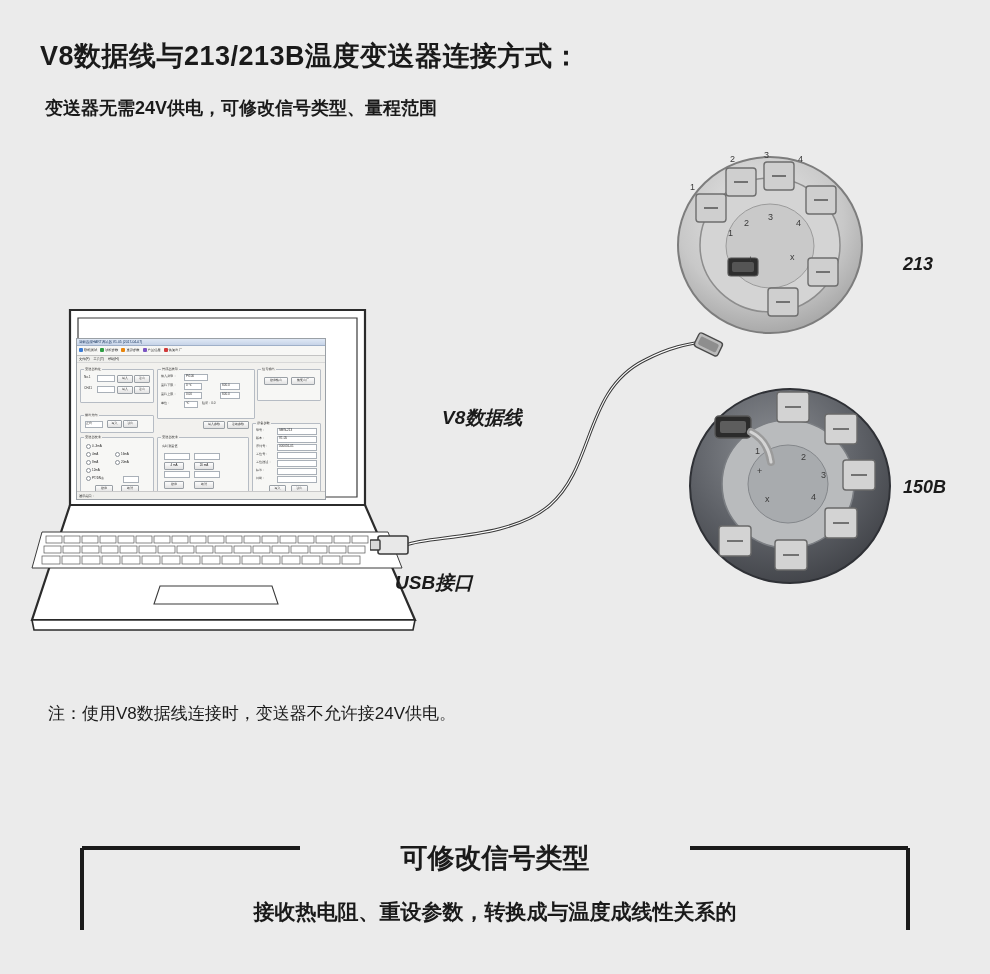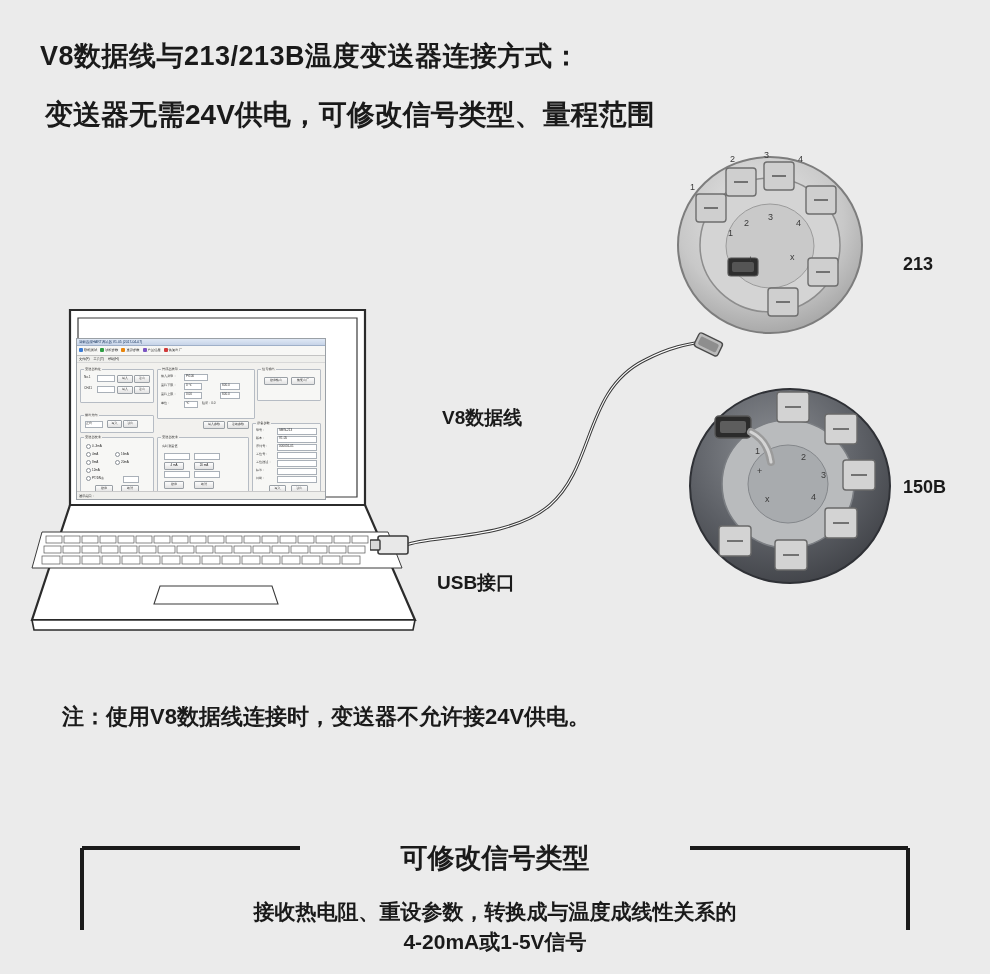--- a/index.html
+++ b/index.html
@@ -13,33 +13,33 @@
   }
   .page{position:relative;width:990px;height:974px;}
 
   
   .title{
     position:absolute;left:40px;top:38px;
     font-size:27px;font-weight:bold;letter-spacing:.5px;
   }
   .subtitle{
     position:absolute;left:45px;top:96px;
-    font-size:28px;font-weight:bold;
+    font-size:18px;font-weight:bold;
   }
   .note{
-    position:absolute;left:62px;top:702px;
-    font-size:22px;font-weight:bold;
+    position:absolute;left:48px;top:702px;
+    font-size:17px;font-weight:normal;
   }
 
   
-  .lbl{position:absolute;font-weight:bold;}
+  .lbl{position:absolute;font-weight:bold;font-style:italic;}
   .lbl-213{left:903px;top:254px;font-size:18px;}
   .lbl-213b{left:903px;top:477px;font-size:18px;}
   .lbl-cable{left:442px;top:405px;font-size:19px;}
-  .lbl-usb{left:395px;top:570px;font-size:19px;margin-left:42px;}
+  .lbl-usb{left:395px;top:570px;font-size:19px;}
 
   
   .laptop{position:absolute;left:10px;top:300px;width:420px;height:340px;}
 
   
   .app{
     position:absolute;left:76px;top:338px;width:248px;height:160px;
     background:#f2f1ee;border:1px solid #9aa0a6;
     font-size:3.4px;line-height:1.25;color:#222;
     overflow:hidden;
@@ -473,15 +473,14 @@
   <div class="lbl lbl-usb">USB接口</div>
 
   <svg class="banner" viewBox="0 0 990 156">
     <path d="M82 30 L82 112" stroke="#1a1a1a" stroke-width="4" fill="none"></path>
     <path d="M82 30 L300 30" stroke="#1a1a1a" stroke-width="4" fill="none"></path>
     <path d="M908 30 L908 112" stroke="#1a1a1a" stroke-width="4" fill="none"></path>
     <path d="M908 30 L690 30" stroke="#1a1a1a" stroke-width="4" fill="none"></path>
   </svg>
   <div class="banner-title">可修改信号类型</div>
   <div class="banner-line1">接收热电阻、重设参数，转换成与温度成线性关系的</div>
-  <div class="banner-line2">4-20mA或1-5V信号</div>
 
 </div>
 
 </body></html>

